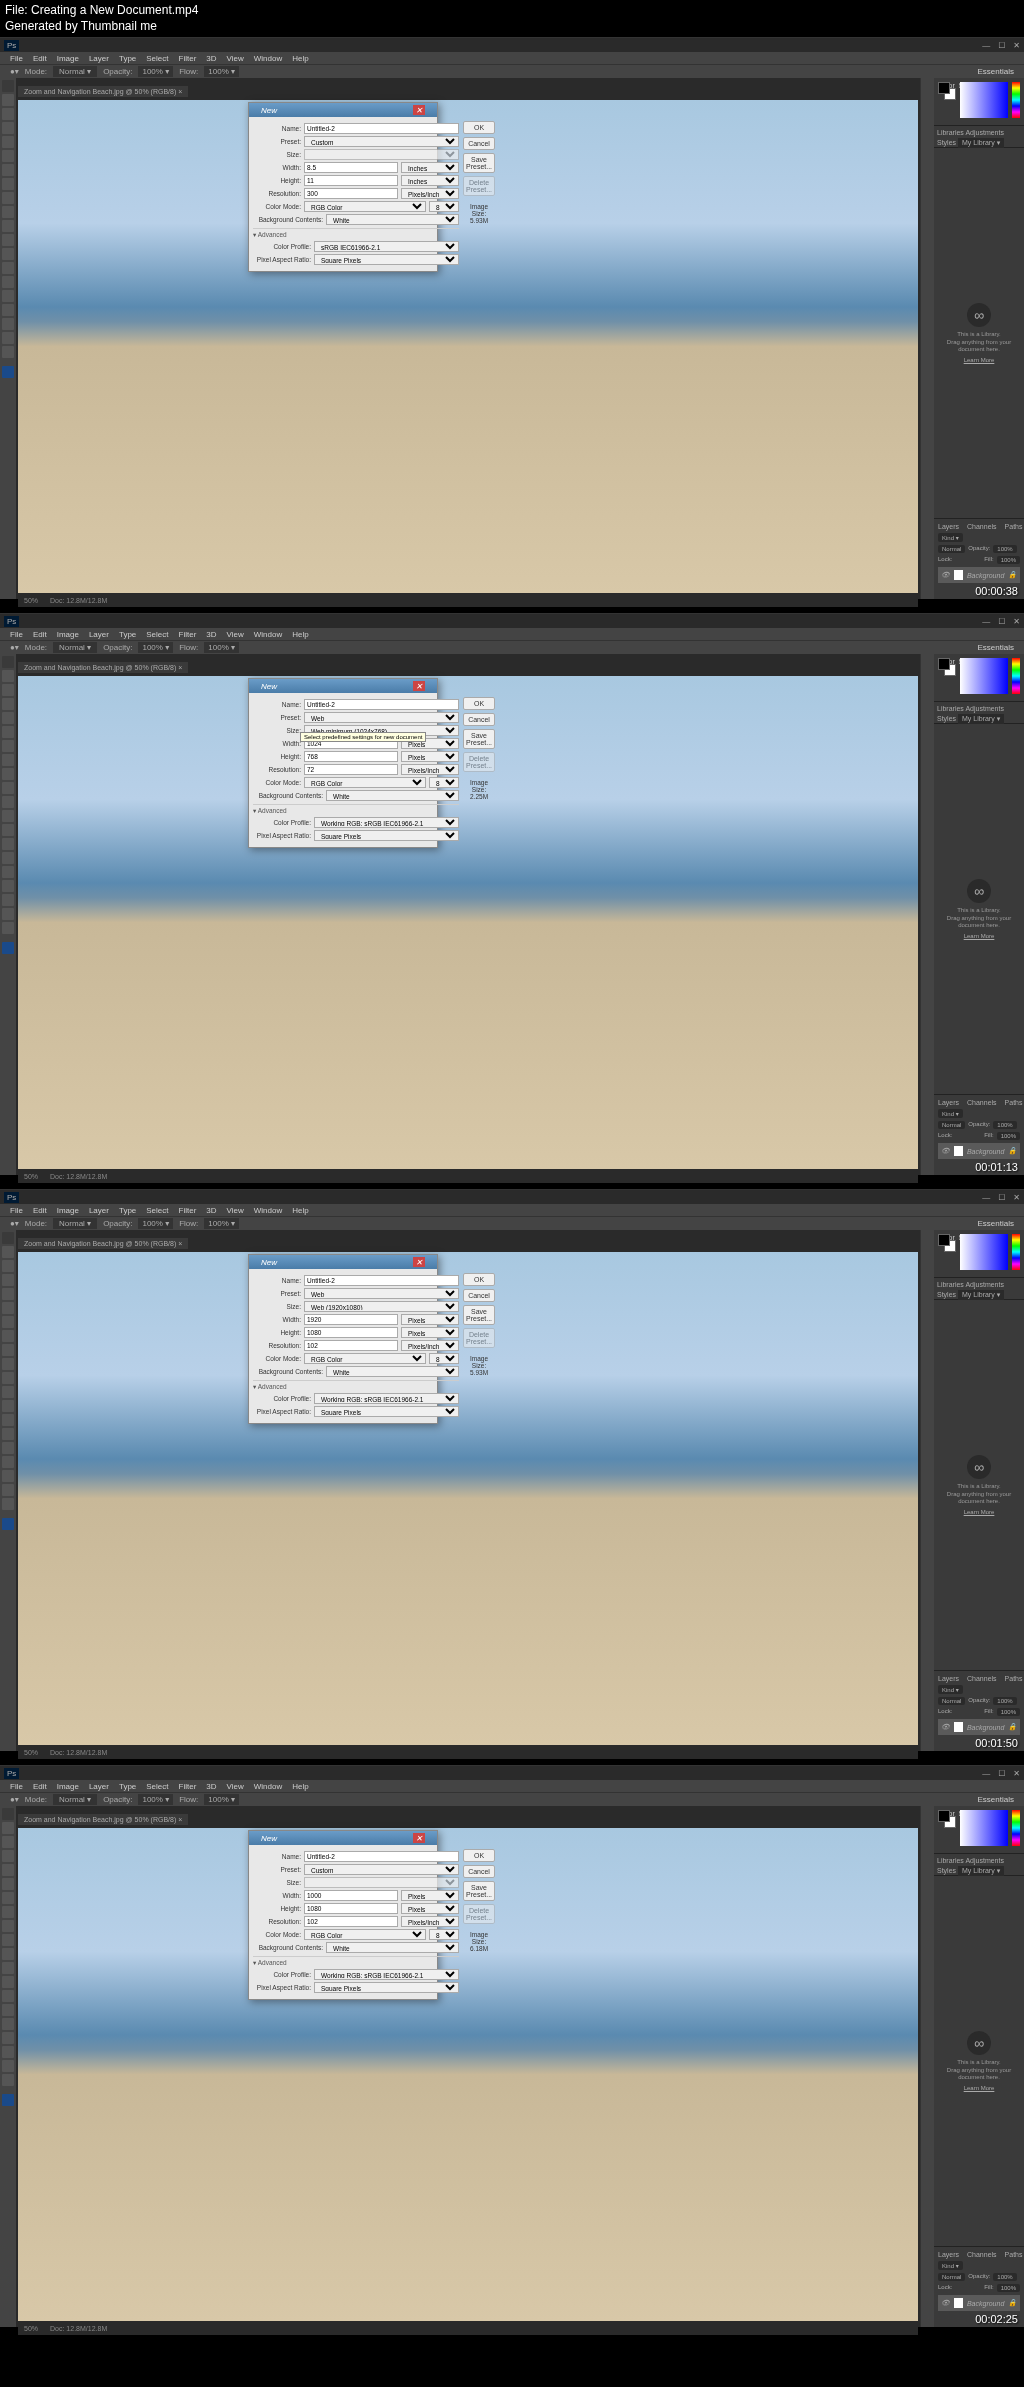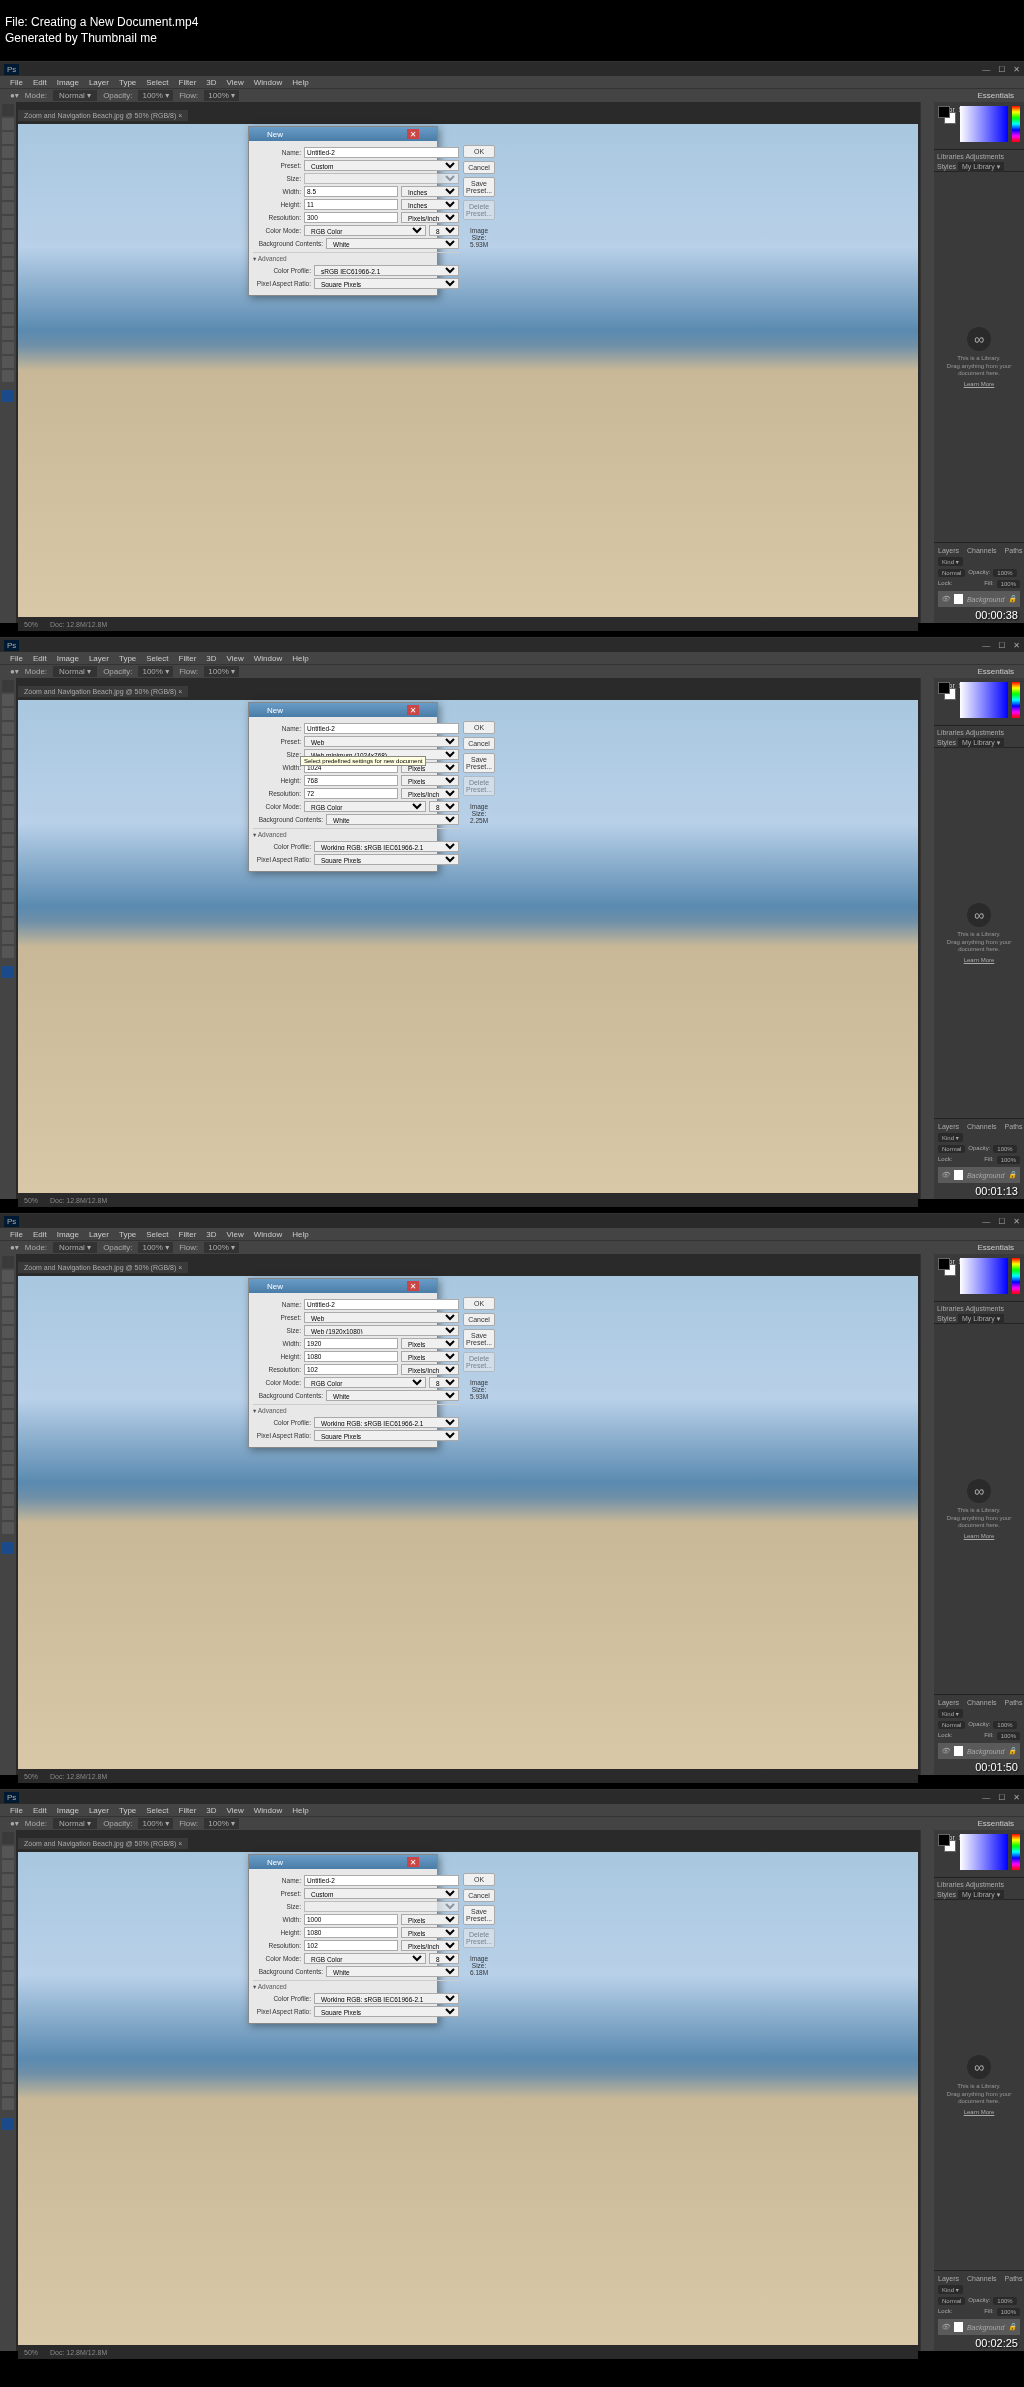--- a/index.html
+++ b/index.html
@@ -1,17 +1,17 @@
 <!DOCTYPE html>
 <html><head>
 <meta charset="utf-8">
 <style>
 * { margin: 0; padding: 0; box-sizing: border-box; font-family: Arial, sans-serif; }
 body { background: #000; color: #fff; width: 1024px; }
-.header { padding: 15px 5px; font-size: 12px; line-height: 1.3; }
+.header { padding: 3px 5px; font-size: 12px; line-height: 1.3; }
 .frame { position: relative; width: 1024px; height: 576px; border-top: 1px solid #333; }
 .ps-top { background: #2a2a2a; height: 14px; display: flex; align-items: center; padding: 0 4px; font-size: 8px; color: #aaa; gap: 8px; }
 .ps-menu { background: #444; height: 12px; display: flex; align-items: center; padding: 0 10px; font-size: 8px; color: #ccc; gap: 10px; }
 .ps-options { background: #444; height: 14px; display: flex; align-items: center; padding: 0 10px; font-size: 8px; color: #aaa; gap: 6px; border-top: 1px solid #333; }
 .ps-body { display: flex; height: calc(100% - 54px); }
 .toolbar { width: 16px; background: #444; display: flex; flex-direction: column; padding: 2px; gap: 2px; }
 .tool { width: 12px; height: 12px; background: #555; border-radius: 1px; }
 .tool.active { background: #3a3a3a; }
 .tool.blue { background: #1a4a8a; margin-top: 6px; }
 .canvas-area { flex: 1; background: #2a2a2a; position: relative; padding: 2px; }
@@ -34,21 +34,21 @@
 .layers-panel { height: 80px; background: #3a3a3a; padding: 4px; font-size: 7px; color: #aaa; }
 .layer-tabs { display: flex; gap: 8px; margin-bottom: 3px; }
 .layer-controls { display: flex; gap: 3px; margin: 3px 0; font-size: 6px; flex-wrap: wrap; }
 .layer-mini { background: #2a2a2a; padding: 1px 4px; border-radius: 2px; }
 .layer-row { background: #5a5a5a; padding: 3px; margin-top: 3px; display: flex; align-items: center; gap: 4px; font-size: 7px; font-style: italic; }
 .layer-thumb { width: 14px; height: 10px; background: #fff; }
 .status-bar { height: 14px; background: #2a2a2a; font-size: 7px; color: #888; padding: 2px 6px; display: flex; align-items: center; }
 .timestamp { position: absolute; bottom: 16px; right: 6px; color: #fff; font-size: 11px; text-shadow: 1px 1px 2px #000; }
 
 .dialog { position: absolute; left: 248px; top: 64px; width: 190px; background: #e8e8e8; border: 1px solid #888; box-shadow: 2px 2px 8px rgba(0,0,0,0.4); }
-.dialog-title { background: linear-gradient(180deg, #6a9cc8, #4a7ca8); color: #fff; font-size: 8px; padding: 2px 18px; display: flex; justify-content: space-between; align-items: center; }
+.dialog-title { background: linear-gradient(180deg, #6a9cc8, #4a7ca8); color: #fff; font-size: 8px; padding: 2px 12px; display: flex; justify-content: space-between; align-items: center; font-style: italic; }
 .close-btn { width: 12px; height: 10px; background: #c44; color: #fff; font-size: 8px; display: flex; align-items: center; justify-content: center; cursor: pointer; }
 .dialog-body { padding: 4px; font-size: 7px; color: #333; display: flex; gap: 4px; }
 .dialog-main { flex: 1; }
 .dialog-side { width: 46px; display: flex; flex-direction: column; gap: 3px; }
 .d-btn { background: #f0f0f0; border: 1px solid #aaa; padding: 2px; font-size: 7px; text-align: center; border-radius: 2px; }
 .d-row { display: flex; align-items: center; gap: 3px; margin: 2px 0; }
 .d-label { width: 48px; text-align: right; font-size: 6.5px; }
 .d-input { flex: 1; background: #fff; border: 1px solid #aaa; padding: 1px 2px; font-size: 6.5px; height: 11px; }
 .d-select { background: #f0f0f0; border: 1px solid #aaa; padding: 1px 2px; font-size: 6.5px; height: 11px; }
 .d-select.wide { flex: 1; }

